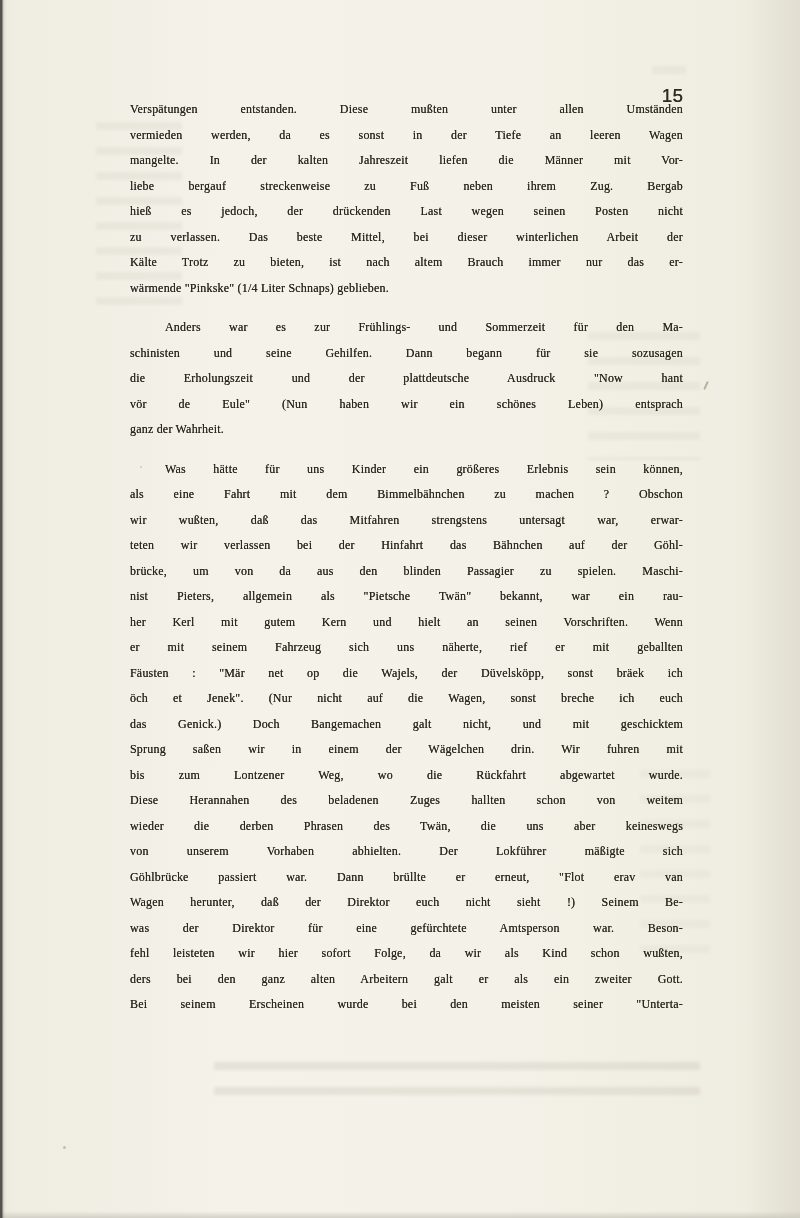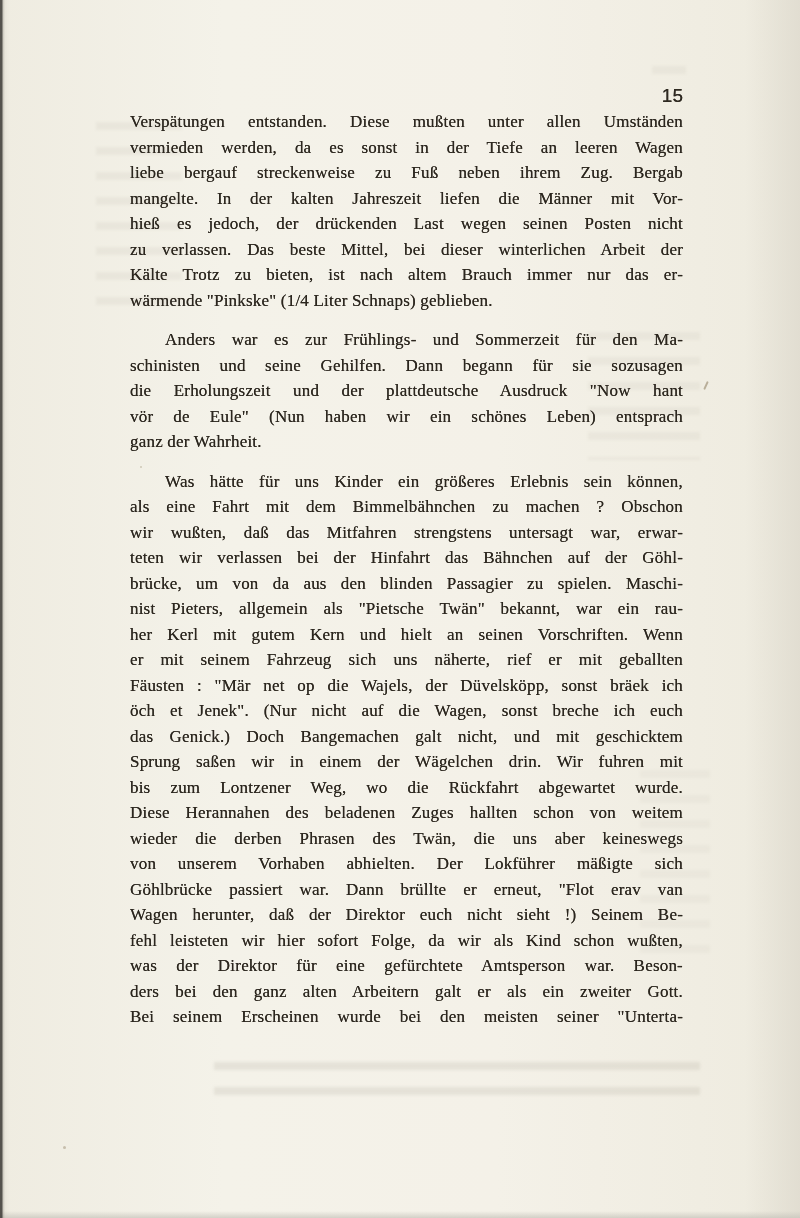--- a/index.html
+++ b/index.html
@@ -31,25 +31,25 @@
     width: 553px;
     text-align: right;
     font-family: Liberation Sans, sans-serif;
     font-size: 19px;
     line-height: 22px;
     color: #2e2921;
     text-shadow: 0 0 0.4px #2e2921;
   }
   .text-block {
     position: absolute;
-    top: 109px;
+    top: 97px;
     left: 130px;
     width: 553px;
     font-family: "Liberation Serif", serif;
-    font-size: 17px;
+    font-size: 12px;
     line-height: 25.5px;
     color: #2b261e;
     letter-spacing: 0.2px;
     text-shadow: 0 0 0.45px rgba(43,38,30,0.85);
   }
   .para { margin: 0 0 14px 0; }
   .para:last-child { margin-bottom: 12px; }
   .line {
     text-align: justify;
     text-align-last: justify;
@@ -106,22 +106,22 @@
   <div class="speck s1"></div>
   <div class="speck s2"></div>
   <div class="speck s3"></div>
 
   <div class="page-number">15</div>
 
   <div class="text-block">
       <div class="para">
         <div class="line">Verspätungen entstanden. Diese mußten unter allen Umständen</div>
         <div class="line">vermieden werden, da es sonst in der Tiefe an leeren Wagen</div>
+        <div class="line">mangelte. In der kalten Jahreszeit liefen die Männer mit Vor-</div>
         <div class="line">liebe bergauf streckenweise zu Fuß neben ihrem Zug. Bergab</div>
-        <div class="line">mangelte. In der kalten Jahreszeit liefen die Männer mit Vor-</div>
         <div class="line">hieß es jedoch, der drückenden Last wegen seinen Posten nicht</div>
         <div class="line">zu verlassen. Das beste Mittel, bei dieser winterlichen Arbeit der</div>
         <div class="line">Kälte Trotz zu bieten, ist nach altem Brauch immer nur das er-</div>
         <div class="line last-left">wärmende "Pinkske" (1/4 Liter Schnaps) geblieben.</div>
       </div>
       <div class="para indent">
         <div class="line">Anders war es zur Frühlings- und Sommerzeit für den Ma-</div>
         <div class="line">schinisten und seine Gehilfen. Dann begann für sie sozusagen</div>
         <div class="line">die Erholungszeit und der plattdeutsche Ausdruck "Now hant</div>
         <div class="line">vör de Eule" (Nun haben wir ein schönes Leben) entsprach</div>
@@ -139,19 +139,19 @@
         <div class="line">Fäusten : "Mär net op die Wajels, der Düvelsköpp, sonst bräek ich</div>
         <div class="line">öch et Jenek". (Nur nicht auf die Wagen, sonst breche ich euch</div>
         <div class="line">das Genick.) Doch Bangemachen galt nicht, und mit geschicktem</div>
         <div class="line">Sprung saßen wir in einem der Wägelchen drin. Wir fuhren mit</div>
         <div class="line">bis zum Lontzener Weg, wo die Rückfahrt abgewartet wurde.</div>
         <div class="line">Diese Herannahen des beladenen Zuges hallten schon von weitem</div>
         <div class="line">wieder die derben Phrasen des Twän, die uns aber keineswegs</div>
         <div class="line">von unserem Vorhaben abhielten. Der Lokführer mäßigte sich</div>
         <div class="line">Göhlbrücke passiert war. Dann brüllte er erneut, "Flot erav van</div>
         <div class="line">Wagen herunter, daß der Direktor euch nicht sieht !) Seinem Be-</div>
+        <div class="line">was der Direktor für eine gefürchtete Amtsperson war. Beson-</div>
         <div class="line">fehl leisteten wir hier sofort Folge, da wir als Kind schon wußten,</div>
-        <div class="line">was der Direktor für eine gefürchtete Amtsperson war. Beson-</div>
         <div class="line">ders bei den ganz alten Arbeitern galt er als ein zweiter Gott.</div>
         <div class="line">Bei seinem Erscheinen wurde bei den meisten seiner "Unterta-</div>
       </div>
     </div>
 </div>
 
 </body></html>

